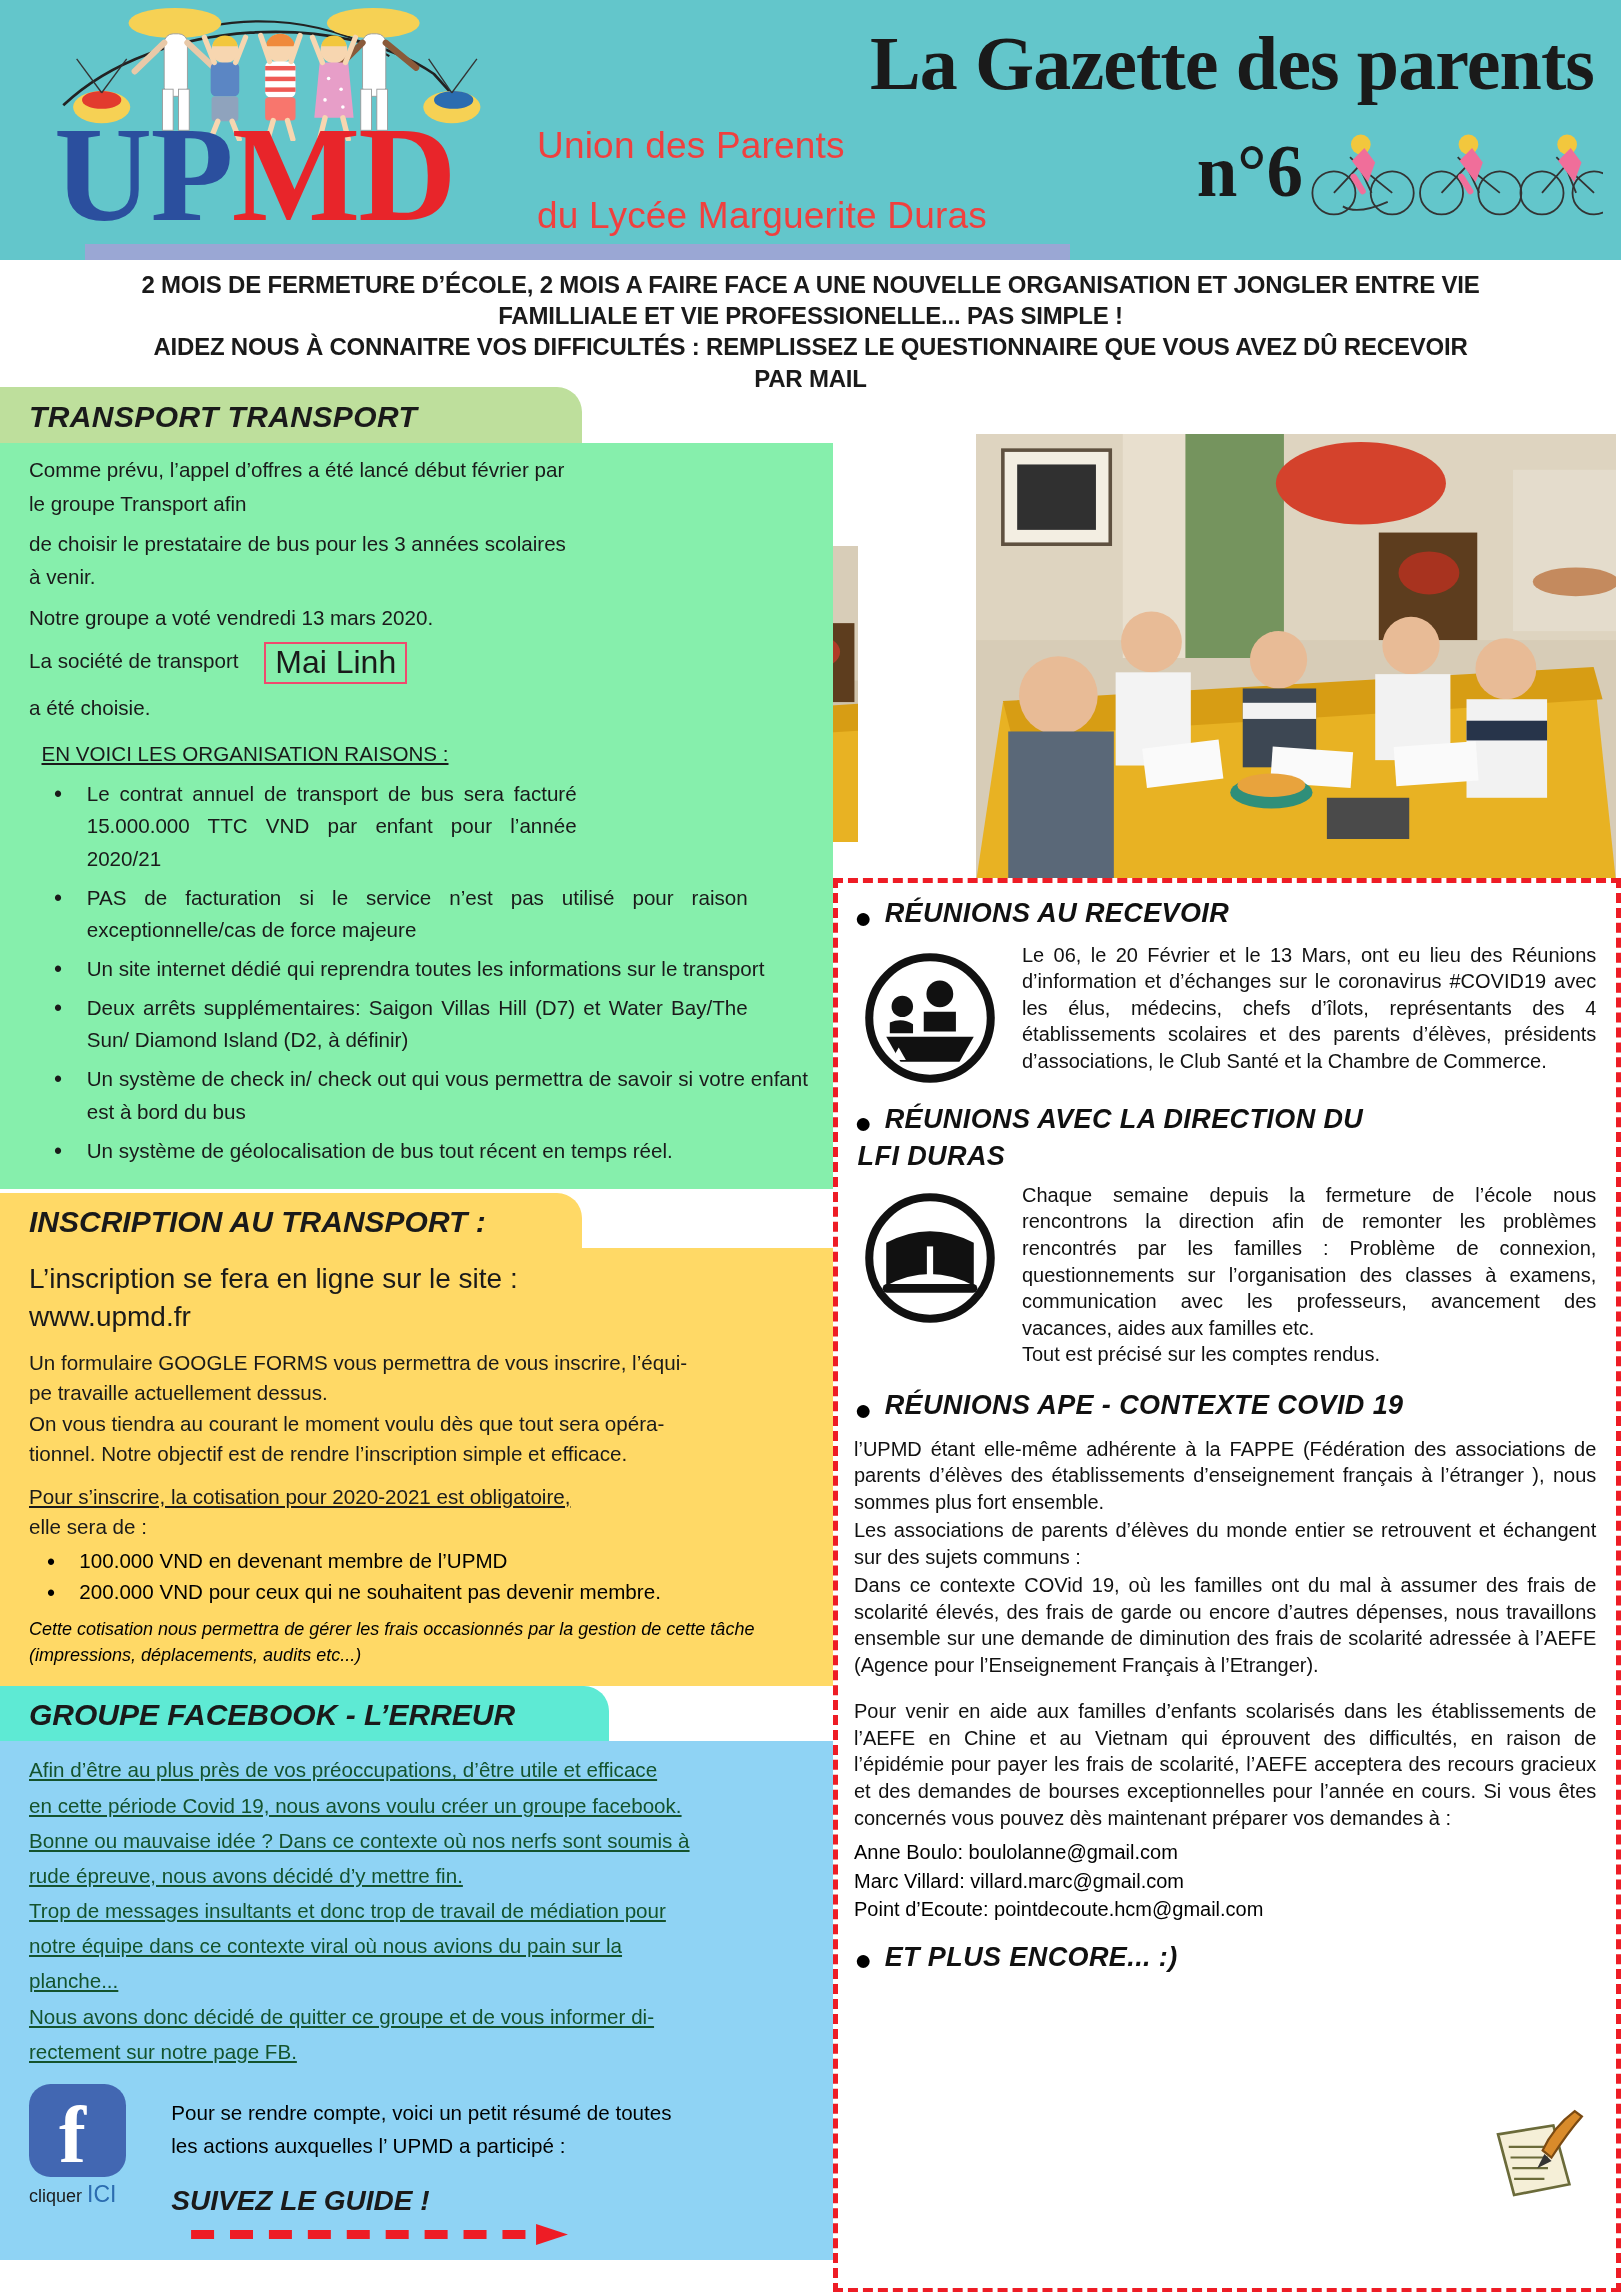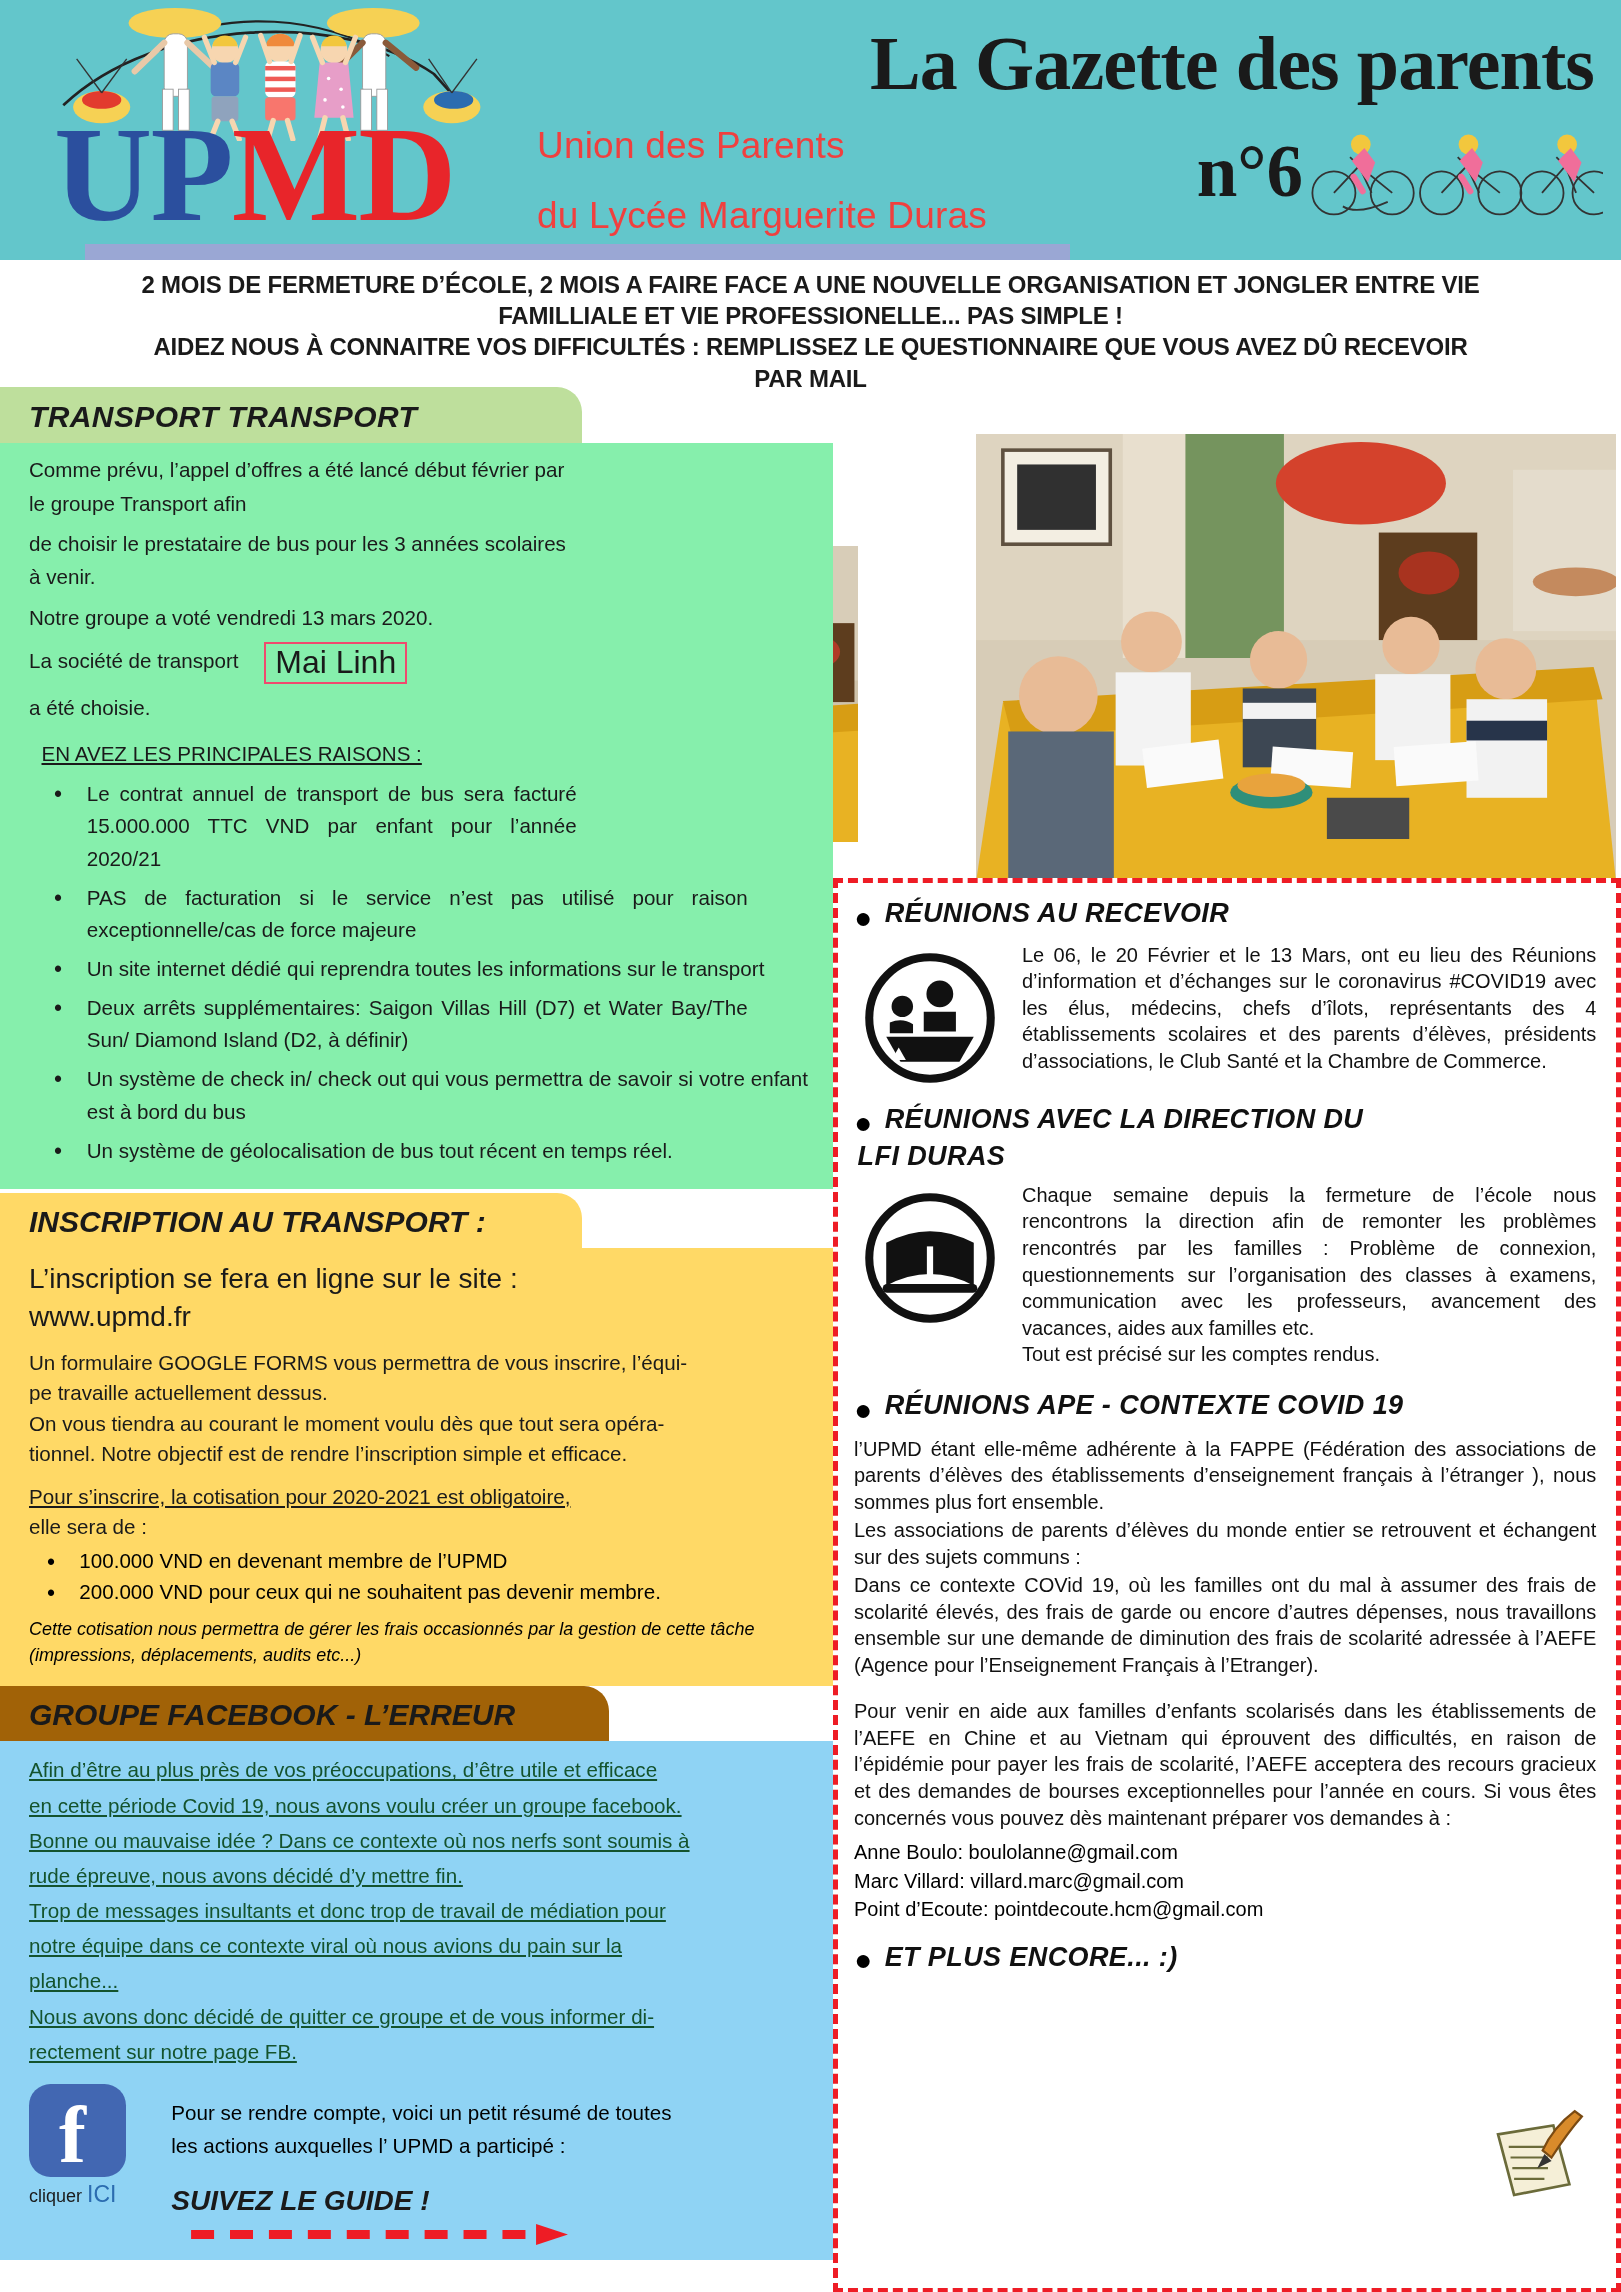--- a/index.html
+++ b/index.html
@@ -115,21 +115,21 @@
   .big-line { font-size: 28px; line-height: 1.34; color: #1a1a1a; }
   .yellow-body p.small { font-size: 20.6px; line-height: 1.48; color: #1a1a1a; }
   .yellow-body p.spaced { margin-top: 12.5px; }
   .u-line { text-decoration: underline; }
   ul.y-list { list-style: none; margin: 3.6px 0 0 14.3px; }
   ul.y-list li { position: relative; padding-left: 36px; font-size: 20.6px; line-height: 1.5; }
   ul.y-list li::before { content: "\2022"; position: absolute; left: 3.6px; top: -1.8px; font-size: 23px; }
   .italic-note { font-style: italic; font-size: 18px; line-height: 1.42; margin-top: 9px; }
 
   .sec-blue-head {
-    background: #a16207; border-top-right-radius: 25px;
+    background: #5eead4; border-top-right-radius: 25px;
     width: 609px; padding: 11.6px 0 9px 29px;
   }
   .sec-blue-head h2 { font-size: 30px; font-weight: bold; font-style: italic; color: #1a1a1a; }
   .blue-body {
     background: #8fd3f4; padding: 12.5px 19.7px 9px 29px; width: 833px;
     font-size: 20.6px; line-height: 1.62; color: #14532d; text-align: justify; text-decoration: underline;
   }
   .blue-body p { margin-bottom: 1.8px; }
 
   .fb-row { background: #8fd3f4; width: 833px; padding: 5.4px 0 0 29px; display: flex; }
@@ -376,21 +376,21 @@
       <div style="width:537px">
         <p>Comme prévu, l’appel d’offres a été lancé début février par le groupe Transport afin</p>
         <p>de choisir le prestataire de bus pour les 3 années scolaires à venir.</p>
         <p>Notre groupe a voté vendredi 13 mars 2020.</p>
         <p>
           <span>La société de transport</span>
           <span class="company-box">Mai Linh</span>
         </p>
         <p>a été choisie.</p>
       </div>
-      <span class="raisons">EN AVEZ LES PRINCIPALES RAISONS :</span>
+      <span class="raisons">EN VOICI LES ORGANISATION RAISONS :</span>
       <ul class="green-list">
         <li style="max-width:537px">Le contrat annuel de transport de bus sera facturé 15.000.000 TTC VND par enfant pour l’année 2020/21</li>
         <li style="max-width:708px">PAS de facturation si le service n’est pas utilisé pour raison exceptionnelle/cas de force majeure</li>
         <li style="max-width:770px">Un site internet dédié qui reprendra toutes les informations sur le transport</li>
         <li style="max-width:708px">Deux arrêts supplémentaires: Saigon Villas Hill (D7) et Water Bay/The Sun/ Diamond Island (D2, à définir)</li>
         <li style="max-width:770px">Un système de check in/ check out qui vous permettra de savoir si votre enfant est à bord du bus</li>
         <li style="max-width:788px">Un système de géolocalisation de bus tout récent en temps réel.</li>
       </ul>
     </div>
 

